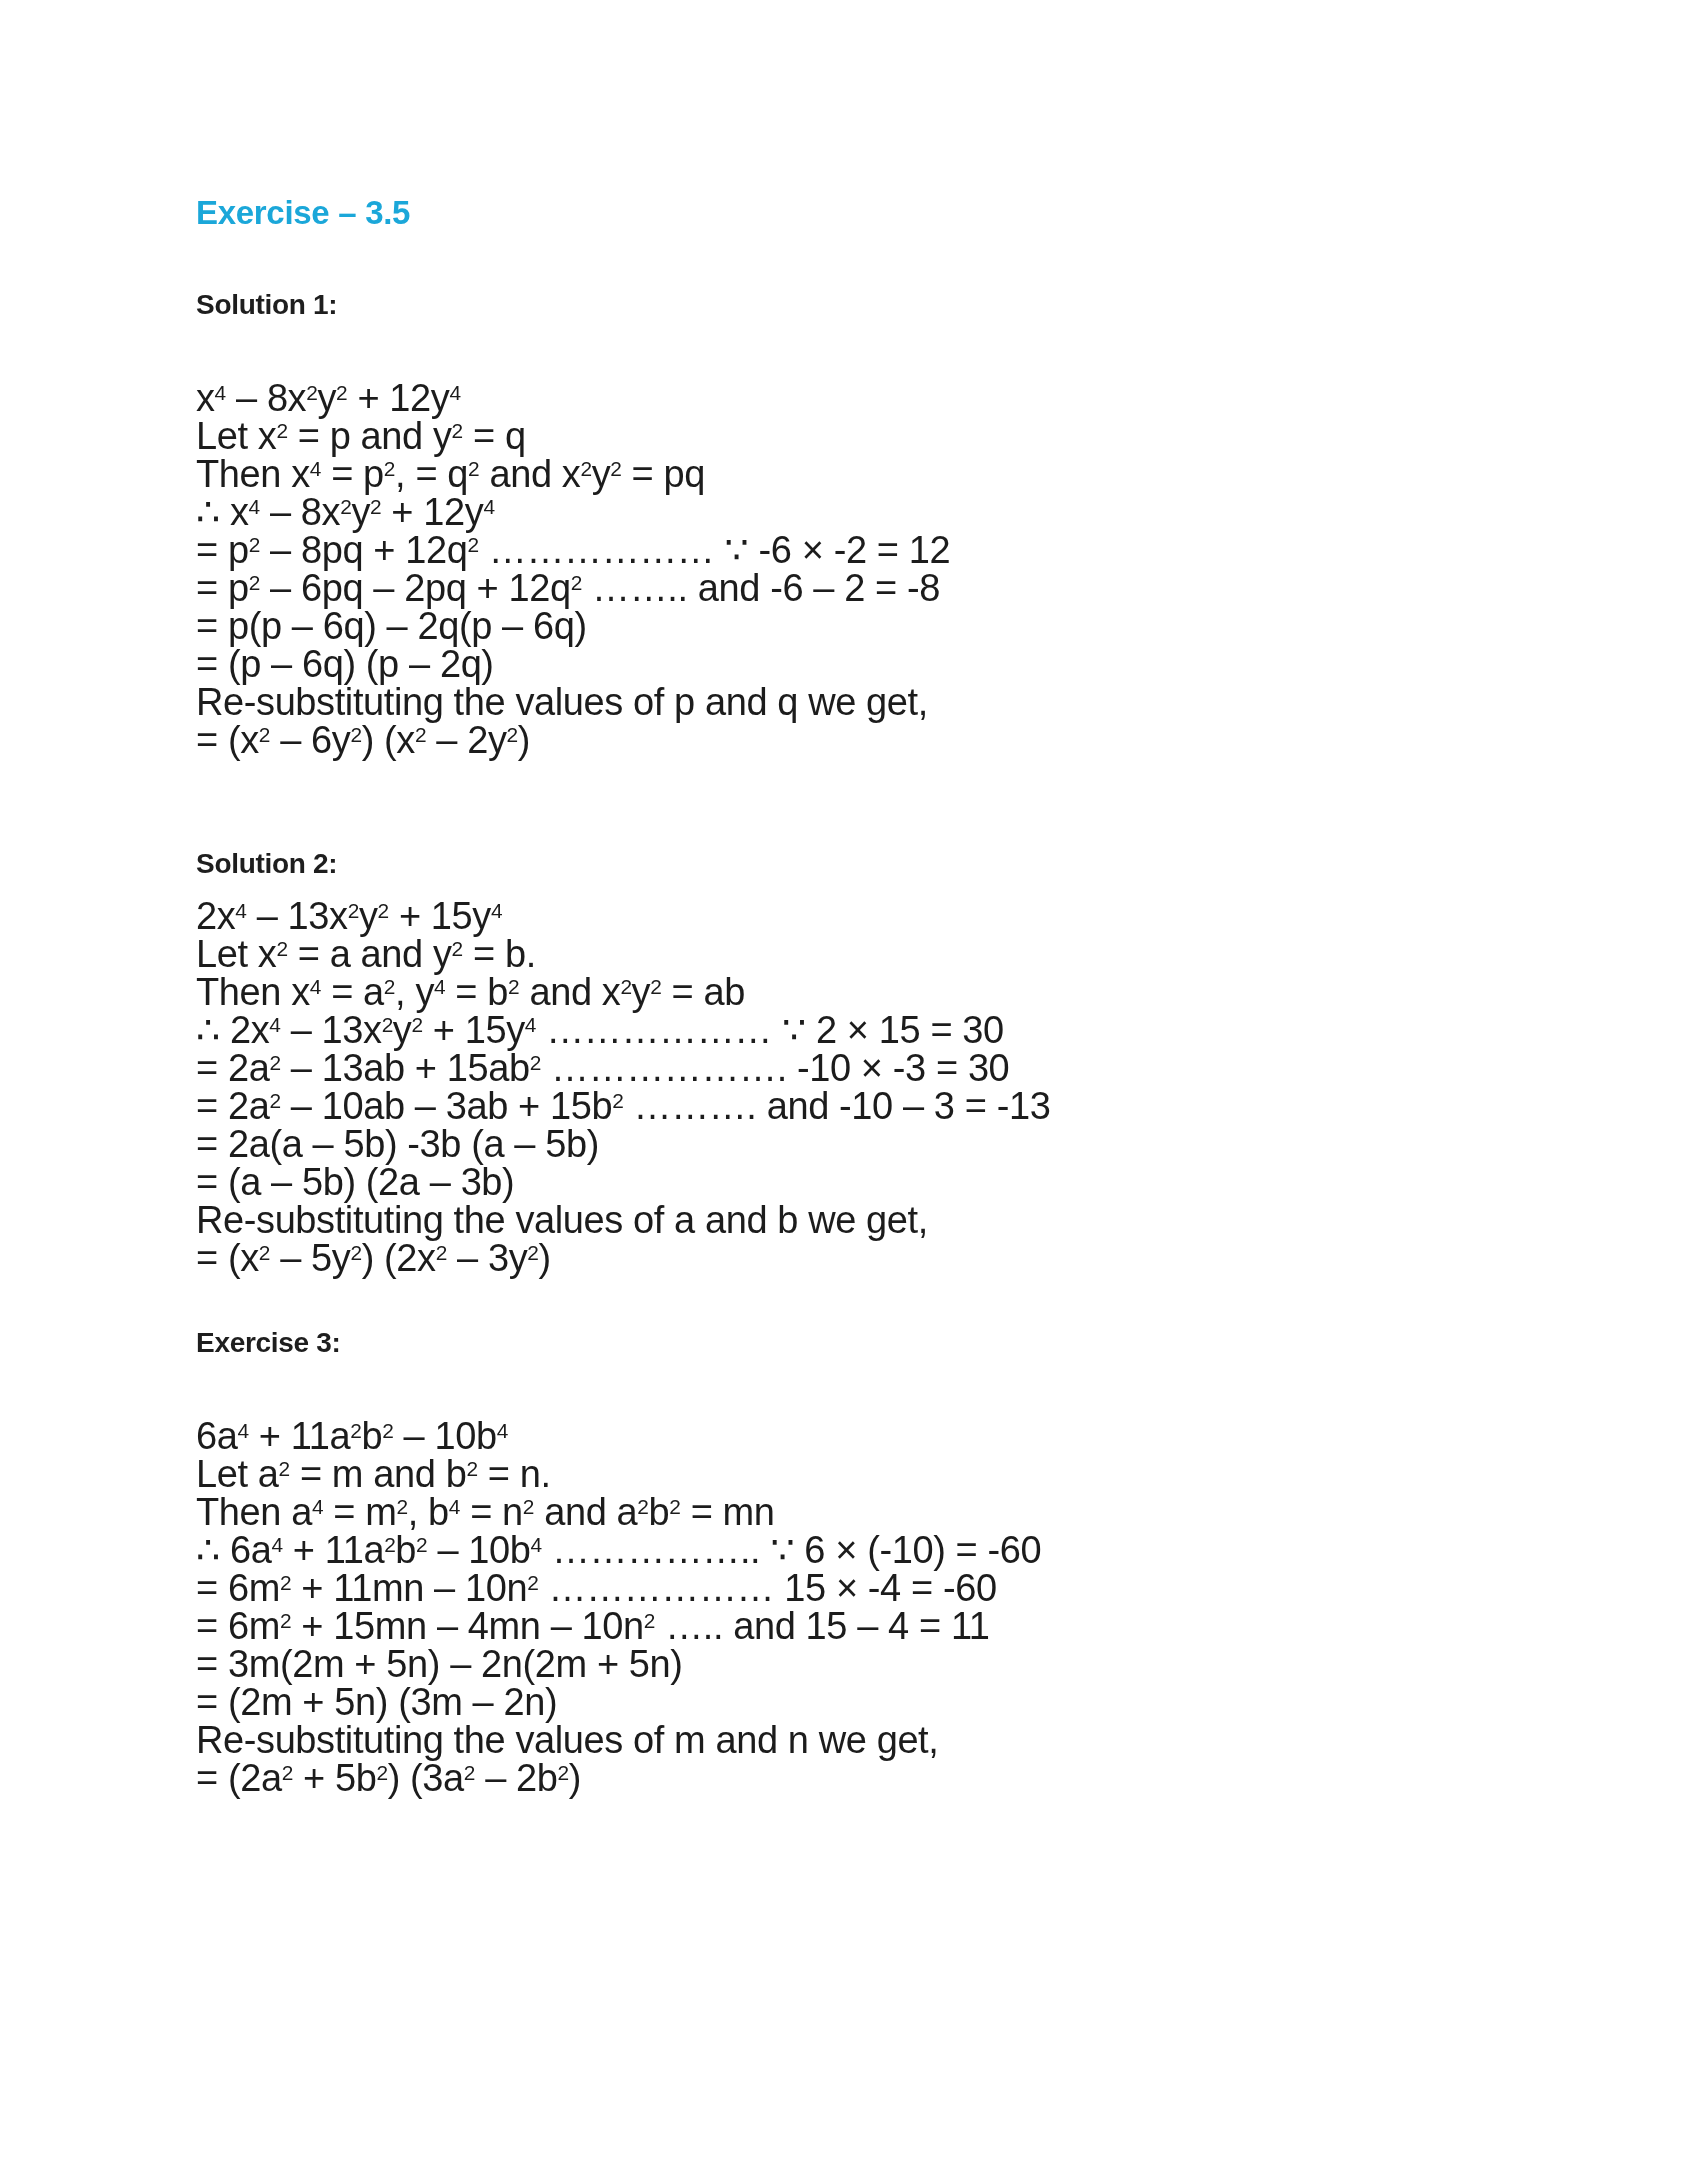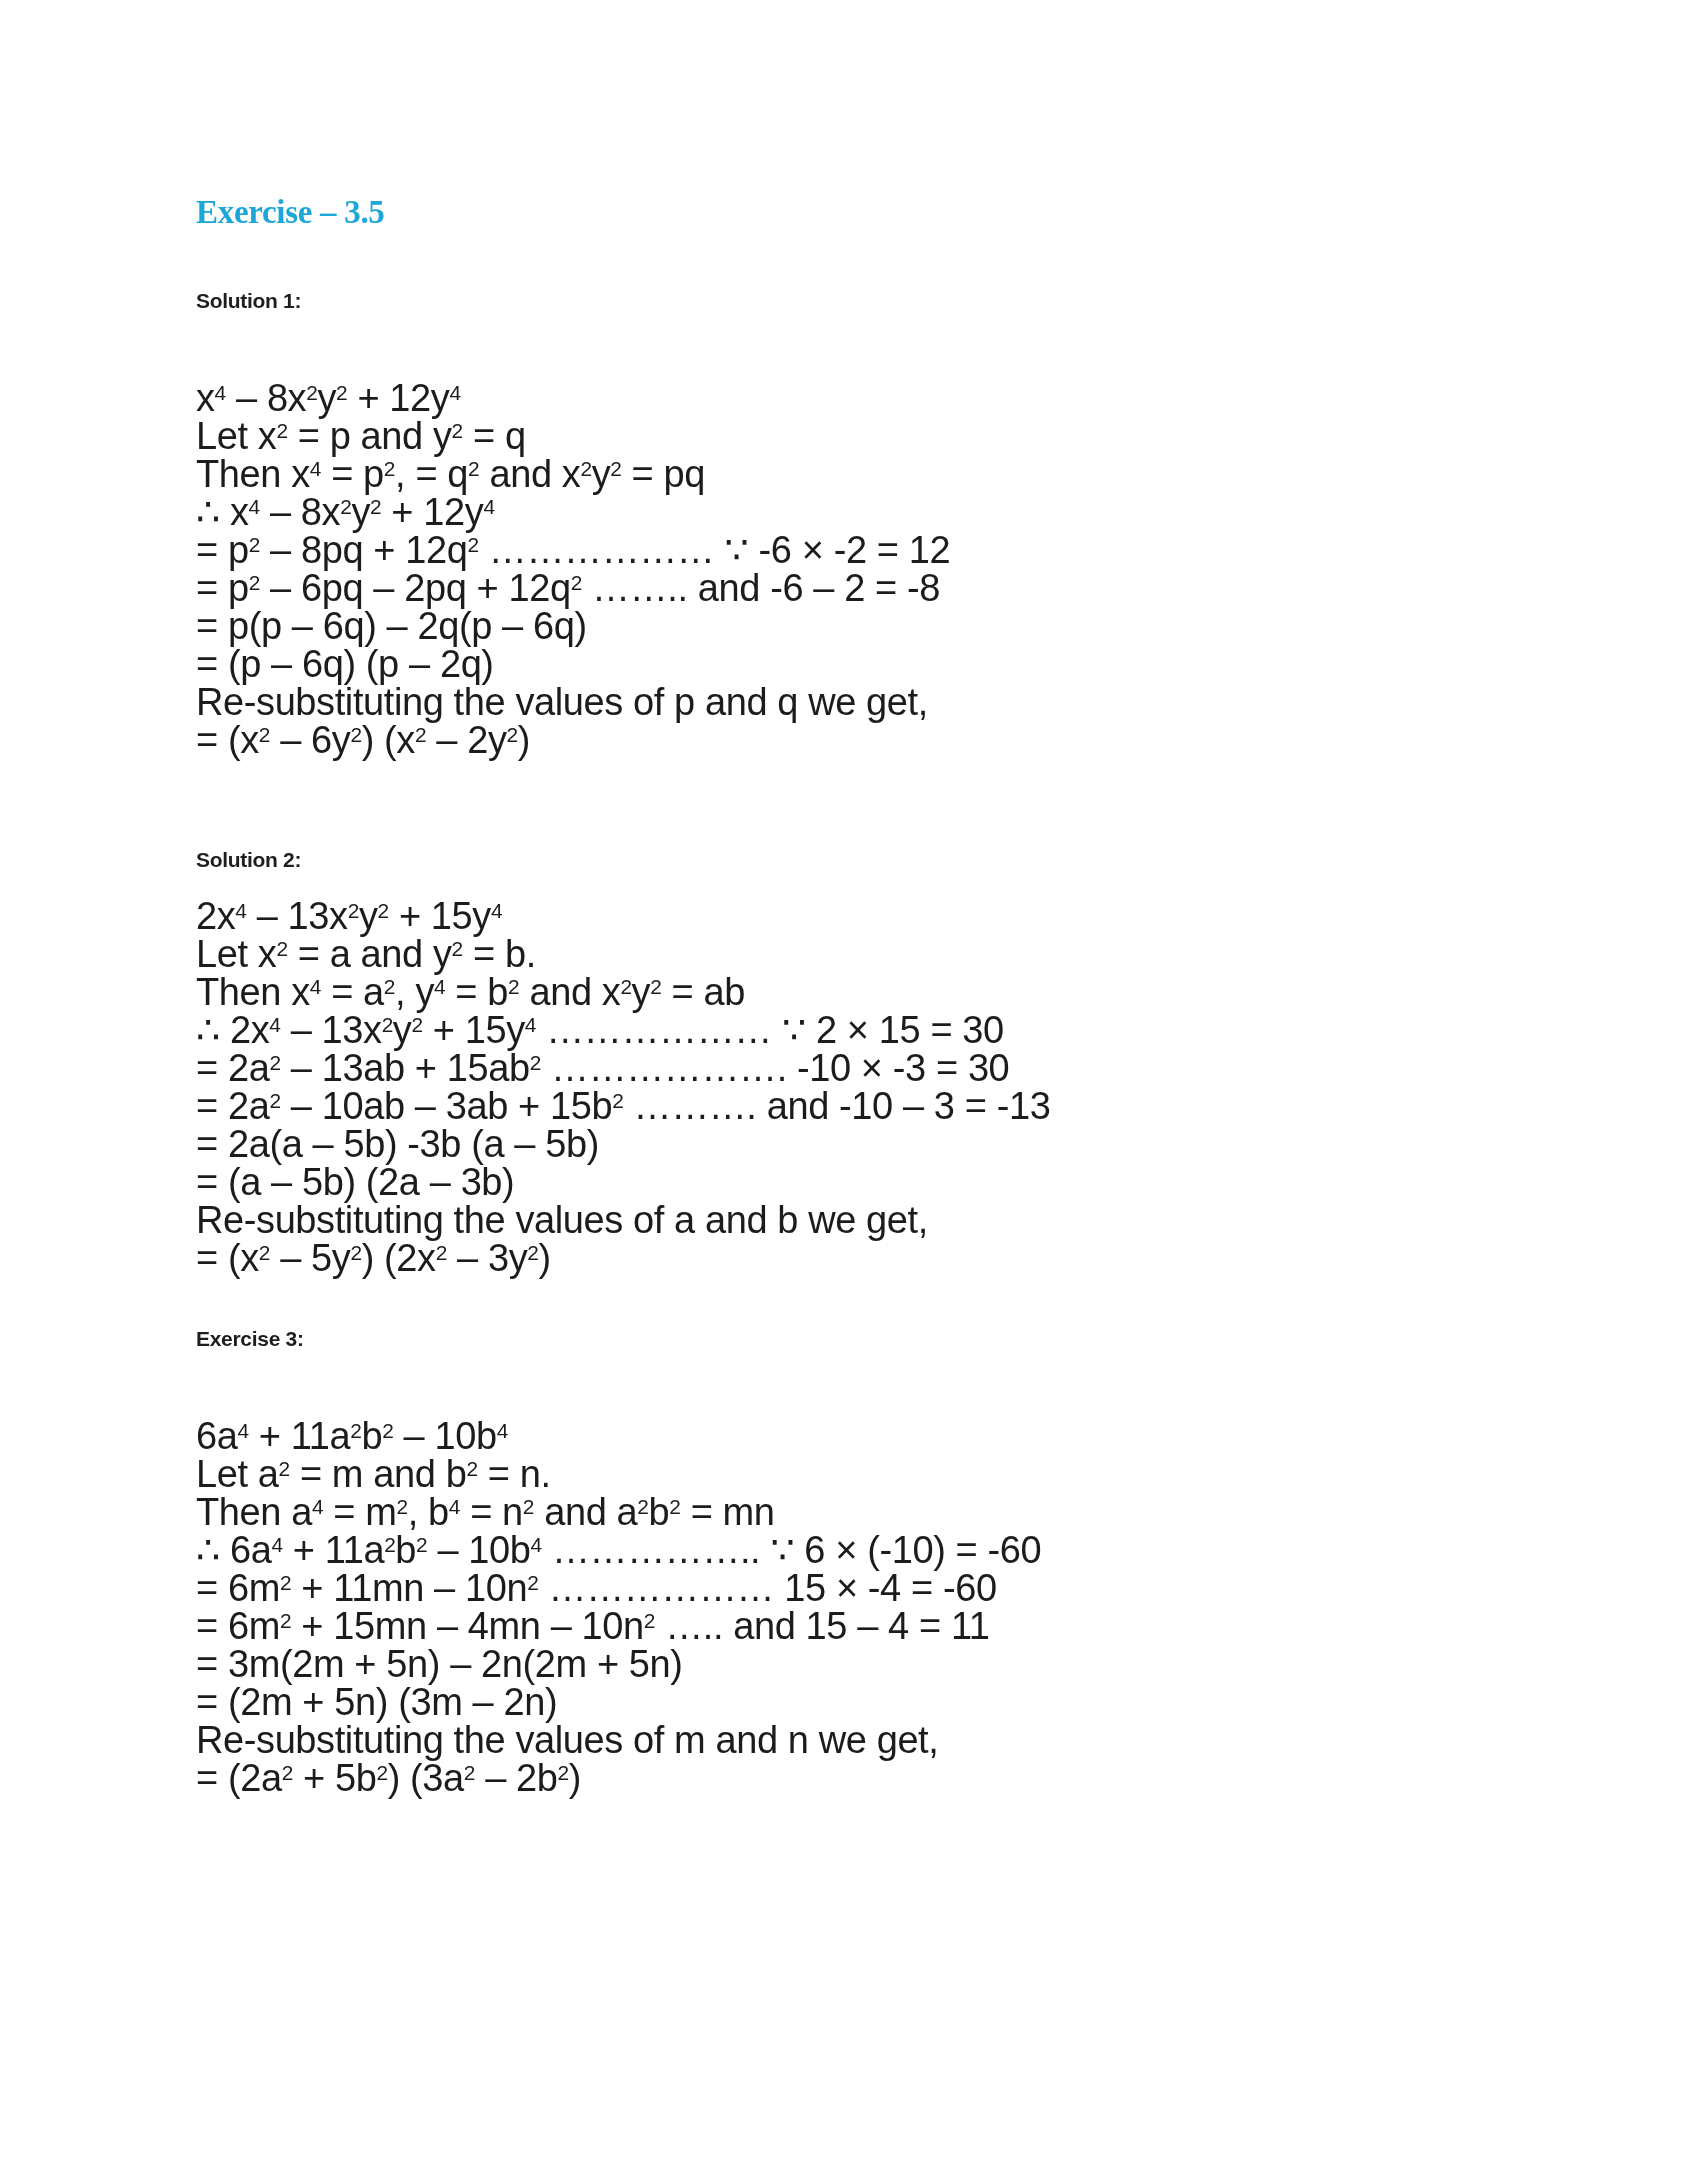--- a/index.html
+++ b/index.html
@@ -1,20 +1,20 @@
 <!DOCTYPE html>
 <html><head>
 <meta charset="utf-8">
 <style>
   html, body { margin:0; padding:0; background:#ffffff; }
   body { width:1683px; height:2178px; position:relative; overflow:hidden;
          font-family:"Liberation Sans", sans-serif; color:#1a1a1a; }
   .title { position:absolute; left:196px; top:194px; font-size:33px; font-weight:bold;
-           color:#1ba7d9; letter-spacing:-0.3px;font-family:Liberation Serif, serif; }
-  .sol-heading { position:absolute; left:196px; font-size:21px; font-weight:bold; color:#1e1e1e; letter-spacing:-0.3px; }
+           color:#1ba7d9; letter-spacing:-0.3px; }
+  .sol-heading { position:absolute; left:196px; font-size:28px; font-weight:bold; color:#1e1e1e; letter-spacing:-0.3px; }
   .lines { position:absolute; left:196px; font-size:38px; line-height:38px; color:#1c1c1c;
            letter-spacing:-0.4px; white-space:pre; }
   .line { display:block; height:38px; }
   sup { font-size:55%; vertical-align:0.55em; line-height:0; }
 </style>
 </head>
 <body>
 
 <div>
   <div class="title">Exercise – 3.5</div>

